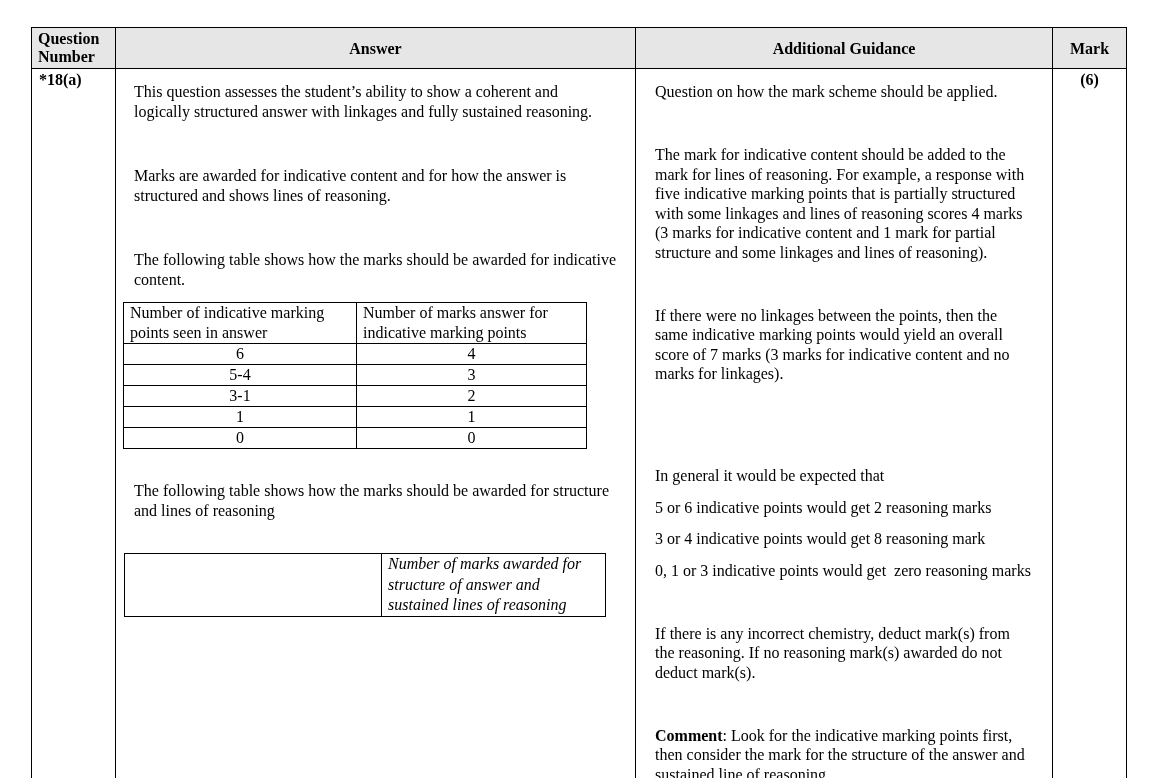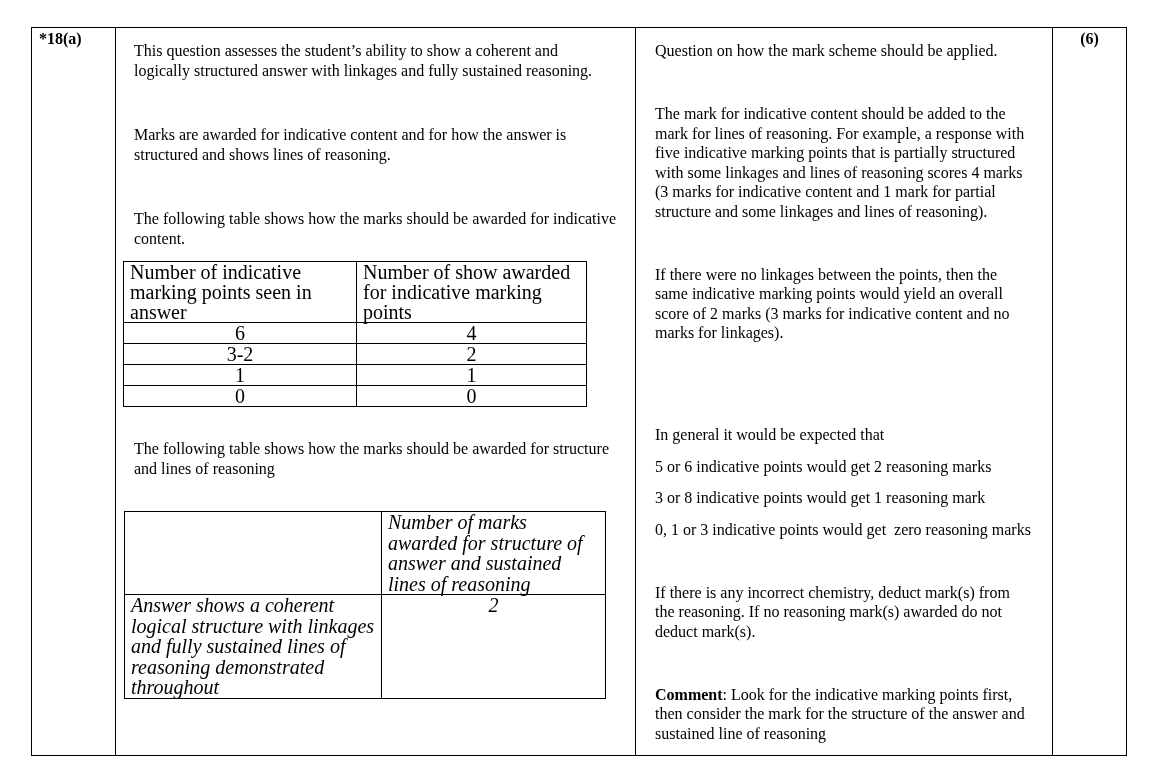--- a/index.html
+++ b/index.html
@@ -16,21 +16,21 @@
   .qcell { font-weight: bold; font-size: 16px; padding: 2px 0 0 7px !important; }
   .markcell { font-weight: bold; font-size: 16px; text-align: center; padding-top: 2px !important; }
 
   .answer { padding: 1px 6px 0 6px !important; height: 674px; font-size: 16px; line-height: 20px; }
   .guidance { padding: 1px 7px 0 7px !important; font-size: 16px; line-height: 19.5px; }
 
   p { margin: 12px; }
   .gap20 { height: 20px; }
   .gap19 { height: 19.5px; }
 
-  table.inner { border-collapse: collapse; font-size: 20px; line-height: 20px; }
+  table.inner { border-collapse: collapse; font-size: 16px; line-height: 20px; }
   table.inner td { border: 1.2px solid #000; padding: 0 6px; vertical-align: top; }
   table.inner td.c { text-align: center; }
 
   .t1 { margin-left: 1px; width: 464px; }
   .t1 td.h1 { width: 220px; }
   .t2 { margin-left: 2px; width: 482px; font-style: italic; }
   .t2 td.h1 { width: 244px; }
   .t2 td { line-height: 20.5px; }
 
   .list-line { white-space: pre; }
@@ -39,42 +39,52 @@
 <body>
 
 <table class="outer">
   <colgroup>
     <col style="width:84px">
     <col style="width:520px">
     <col style="width:417px">
     <col style="width:74px">
   </colgroup>
   <tbody>
+      <tr>
+    <th class="qnum">Question Number</th>
+    <th>Answer</th>
+    <th>Additional Guidance</th>
+    <th>Mark</th>
+  </tr>
   <tr>
     <td class="qcell">*18(a)</td>
 
     <td class="answer">
       <p>This question assesses the student’s ability to show a coherent and logically structured answer with linkages and fully sustained reasoning.</p>
       <div class="gap20"></div>
       <p>Marks are awarded for indicative content and for how the answer is structured and shows lines of reasoning.</p>
       <div class="gap20"></div>
       <p>The following table shows how the marks should be awarded for indicative content.</p>
 
       <table class="inner t1">
         <tbody>
               <tr>
           <td class="h1">Number of indicative marking points seen in answer</td>
-          <td>Number of show awarded for indicative marking points</td>
+          <td>Number of marks answer for indicative marking points</td>
         </tr>
         <tr>
           <td class="c">6</td>
           <td class="c">4</td>
         </tr>
         <tr>
-          <td class="c">3-2</td>
+          <td class="c">5-4</td>
+          <td class="c">3</td>
+        </tr>
+        <tr>
+          <td class="c">3-1</td>
           <td class="c">2</td>
         </tr>
         <tr>
           <td class="c">1</td>
           <td class="c">1</td>
         </tr>
         <tr>
           <td class="c">0</td>
           <td class="c">0</td>
         </tr>
@@ -84,40 +94,36 @@
       <div class="gap20"></div>
       <p>The following table shows how the marks should be awarded for structure and lines of reasoning</p>
       <div class="gap20"></div>
 
       <table class="inner t2">
         <tbody>
               <tr>
           <td class="h1"></td>
           <td>Number of marks awarded for structure of answer and sustained lines of reasoning</td>
         </tr>
-        <tr>
-          <td>Answer shows a coherent logical structure with linkages and fully sustained lines of reasoning demonstrated throughout</td>
-          <td class="c">2</td>
-        </tr>
       </tbody>
           </table>
     </td>
 
     <td class="guidance">
       <p>Question on how the mark scheme should be applied.</p>
       <div class="gap19"></div>
       <p>The mark for indicative content should be added to the mark for lines of reasoning. For example, a response with five indicative marking points that is partially structured with some linkages and lines of reasoning scores 4 marks (3 marks for indicative content and 1 mark for partial structure and some linkages and lines of reasoning).</p>
       <div class="gap19"></div>
-      <p>If there were no linkages between the points, then the same indicative marking points would yield an overall score of 2 marks (3 marks for indicative content and no marks for linkages).</p>
+      <p>If there were no linkages between the points, then the same indicative marking points would yield an overall score of 7 marks (3 marks for indicative content and no marks for linkages).</p>
       <div class="gap19"></div>
       <div class="gap19"></div>
       <div class="gap19"></div>
       <p>In general it would be expected that</p>
       <p class="list-line">5 or 6 indicative points would get 2 reasoning marks</p>
-      <p class="list-line">3 or 8 indicative points would get 1 reasoning mark</p>
+      <p class="list-line">3 or 4 indicative points would get 8 reasoning mark</p>
       <p class="list-line">0, 1 or 3 indicative points would get  zero reasoning marks</p>
       <div class="gap19"></div>
       <p>If there is any incorrect chemistry, deduct mark(s) from the reasoning.  If no reasoning mark(s) awarded do not deduct mark(s).</p>
       <div class="gap19"></div>
       <p><b>Comment</b><span>: Look for the indicative marking points first, then consider the mark for the structure of the answer and sustained line of reasoning</span></p>
     </td>
 
     <td class="markcell">(6)</td>
   </tr>
 </tbody>

